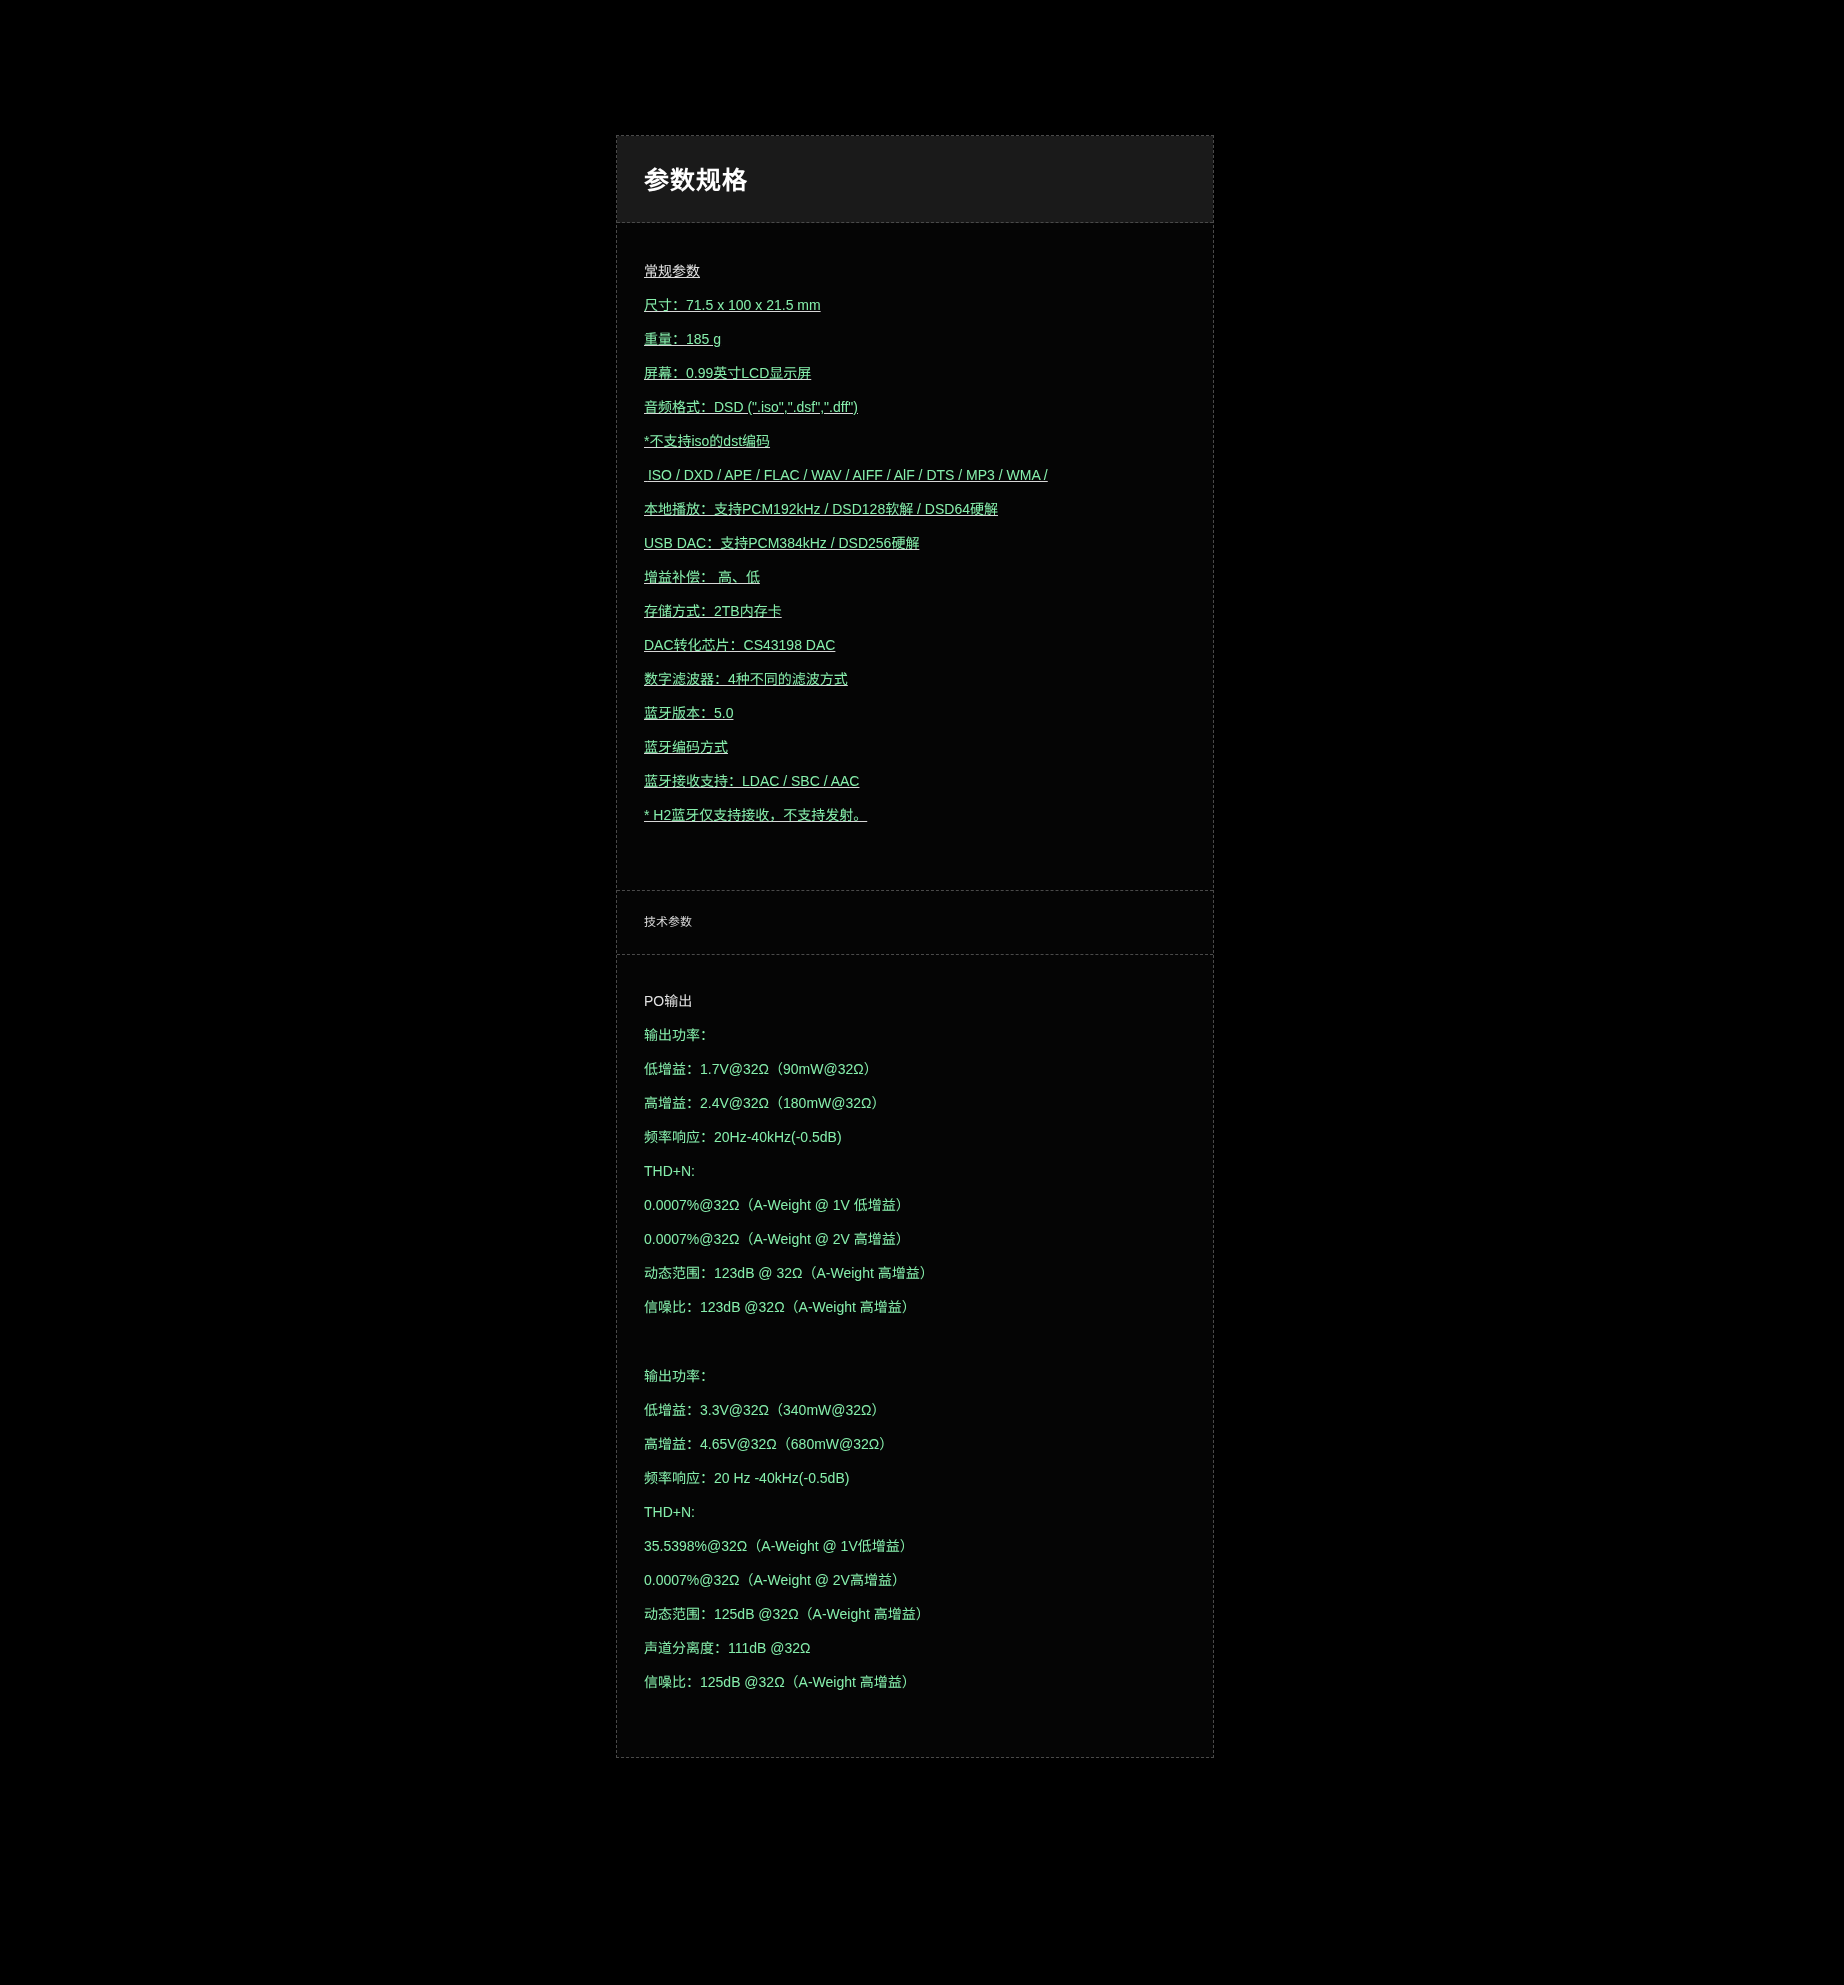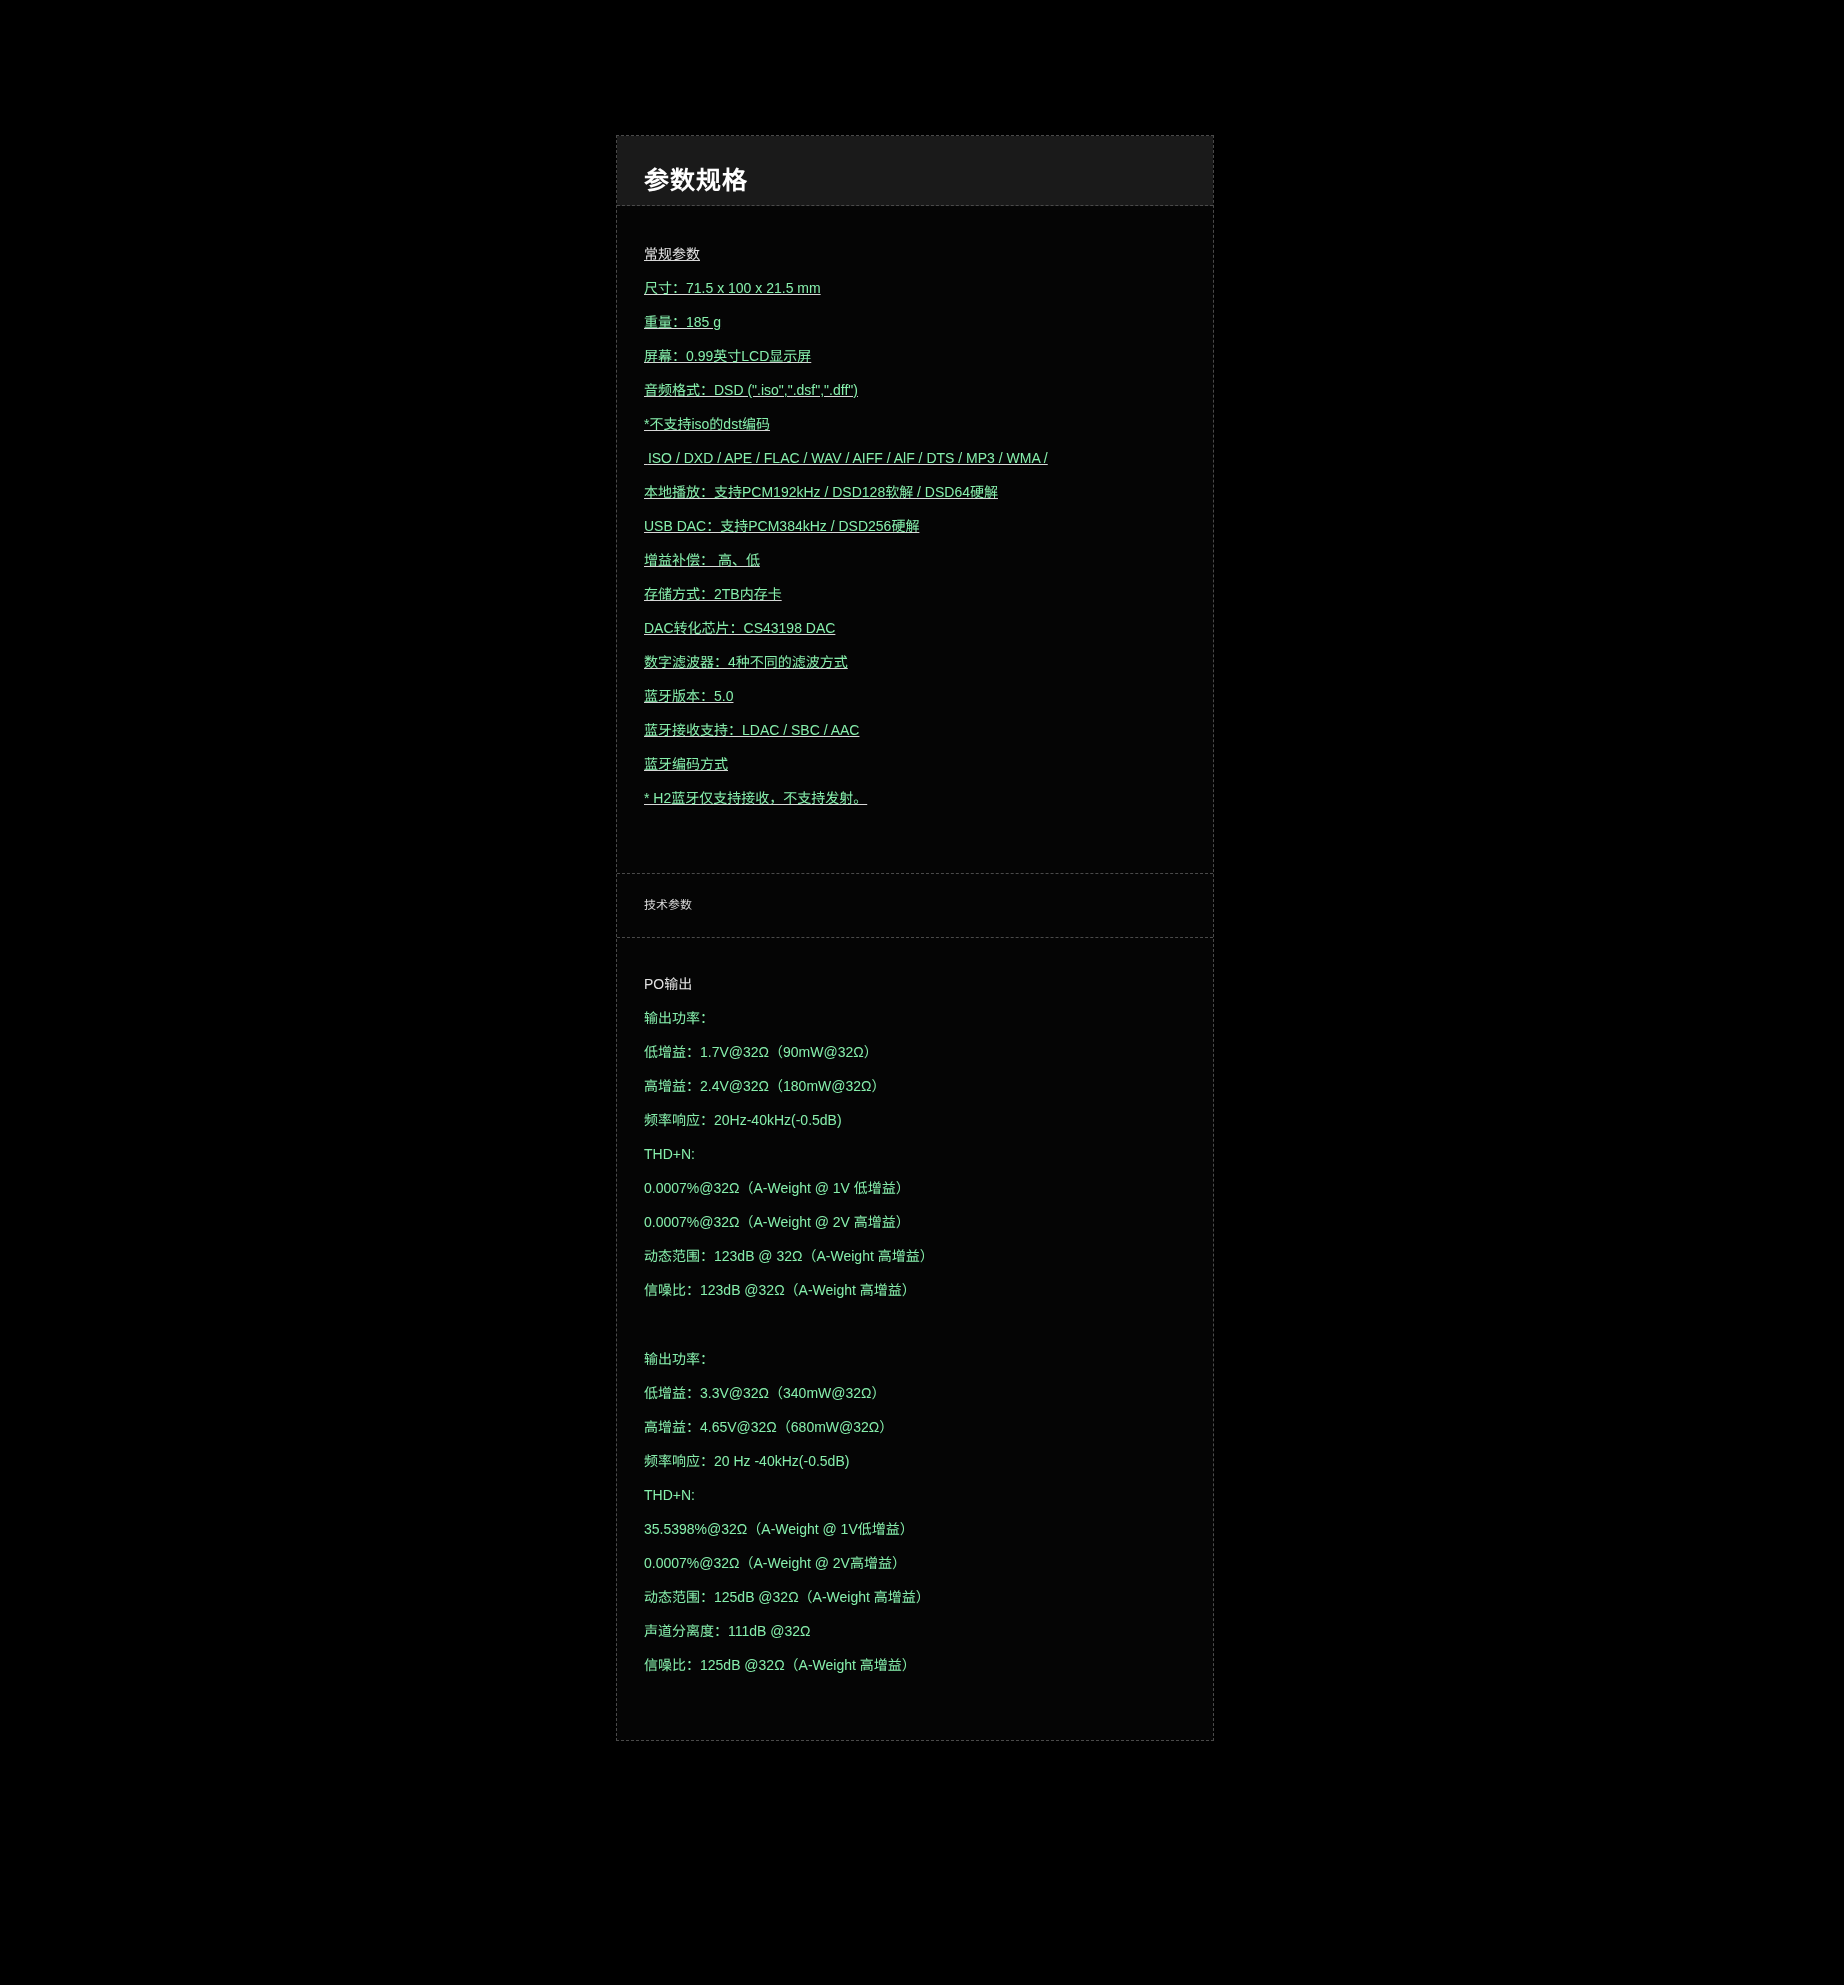--- a/index.html
+++ b/index.html
@@ -25,21 +25,21 @@
   .spec-card {
     position: absolute;
     left: 616px;
     top: 135px;
     width: 598px;
     background: #050505;
     border: 1px dashed #4a4a4a;
     box-sizing: border-box;
   }
   .spec-header {
-    padding: 29px 27px 10px 27px;
+    padding: 29px 27px 27px 27px;
     border-bottom: 1px dashed #4a4a4a;
     background: #1a1a1a;
   }
   .spec-header-title {
     font-size: 25px;
     font-weight: bold;
     color: #ffffff;
     letter-spacing: 1px;
     line-height: 1.2;
   }
@@ -99,22 +99,22 @@
       <div class="line">音频格式：DSD (".iso",".dsf",".dff")</div>
       <div class="line">*不支持iso的dst编码</div>
       <div class="line"> ISO / DXD / APE / FLAC / WAV / AIFF / AlF / DTS / MP3 / WMA /</div>
       <div class="line">本地播放：支持PCM192kHz / DSD128软解 / DSD64硬解</div>
       <div class="line">USB DAC：支持PCM384kHz / DSD256硬解</div>
       <div class="line">增益补偿： 高、低</div>
       <div class="line">存储方式：2TB内存卡</div>
       <div class="line">DAC转化芯片：CS43198 DAC</div>
       <div class="line">数字滤波器：4种不同的滤波方式</div>
       <div class="line">蓝牙版本：5.0</div>
+      <div class="line">蓝牙编码方式</div>
       <div class="line">蓝牙接收支持：LDAC / SBC / AAC</div>
-      <div class="line">蓝牙编码方式</div>
       <div class="line">* H2蓝牙仅支持接收，不支持发射。</div>
     </div>
 
     <div class="section section-tech-label">
       <div class="tech-label">技术参数</div>
     </div>
 
     <div class="section section-tech-body">
 
       <div>

